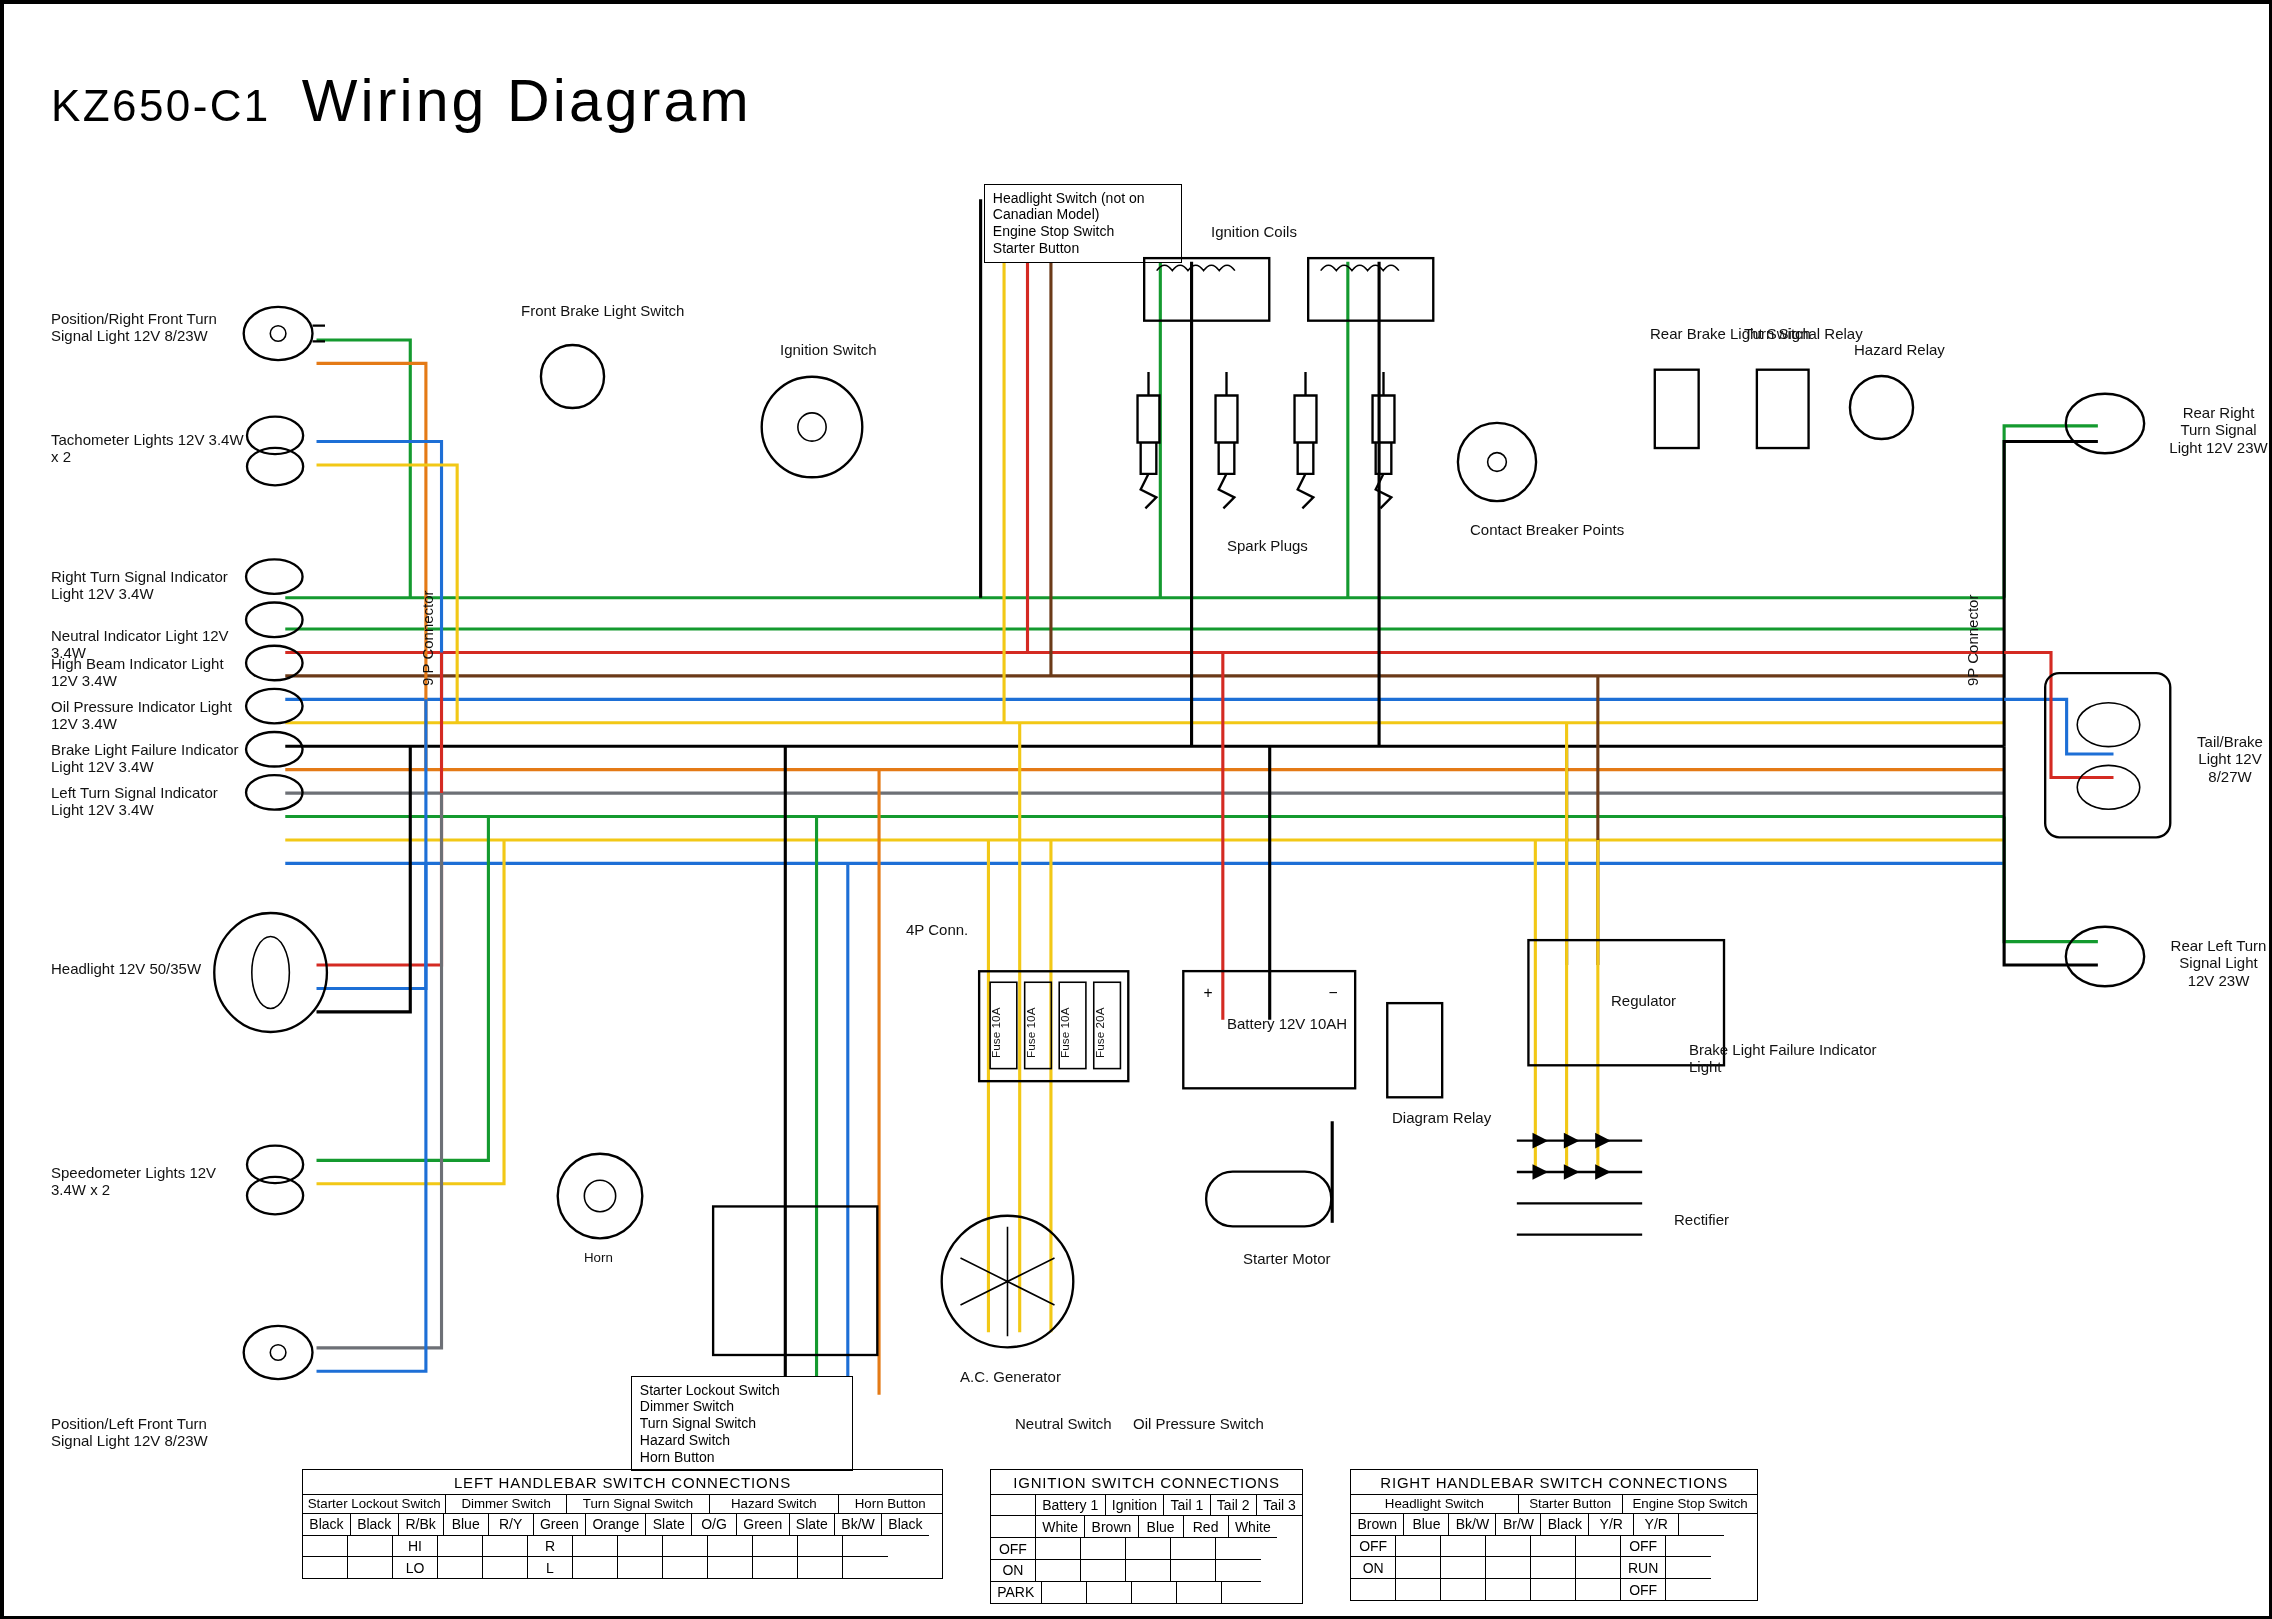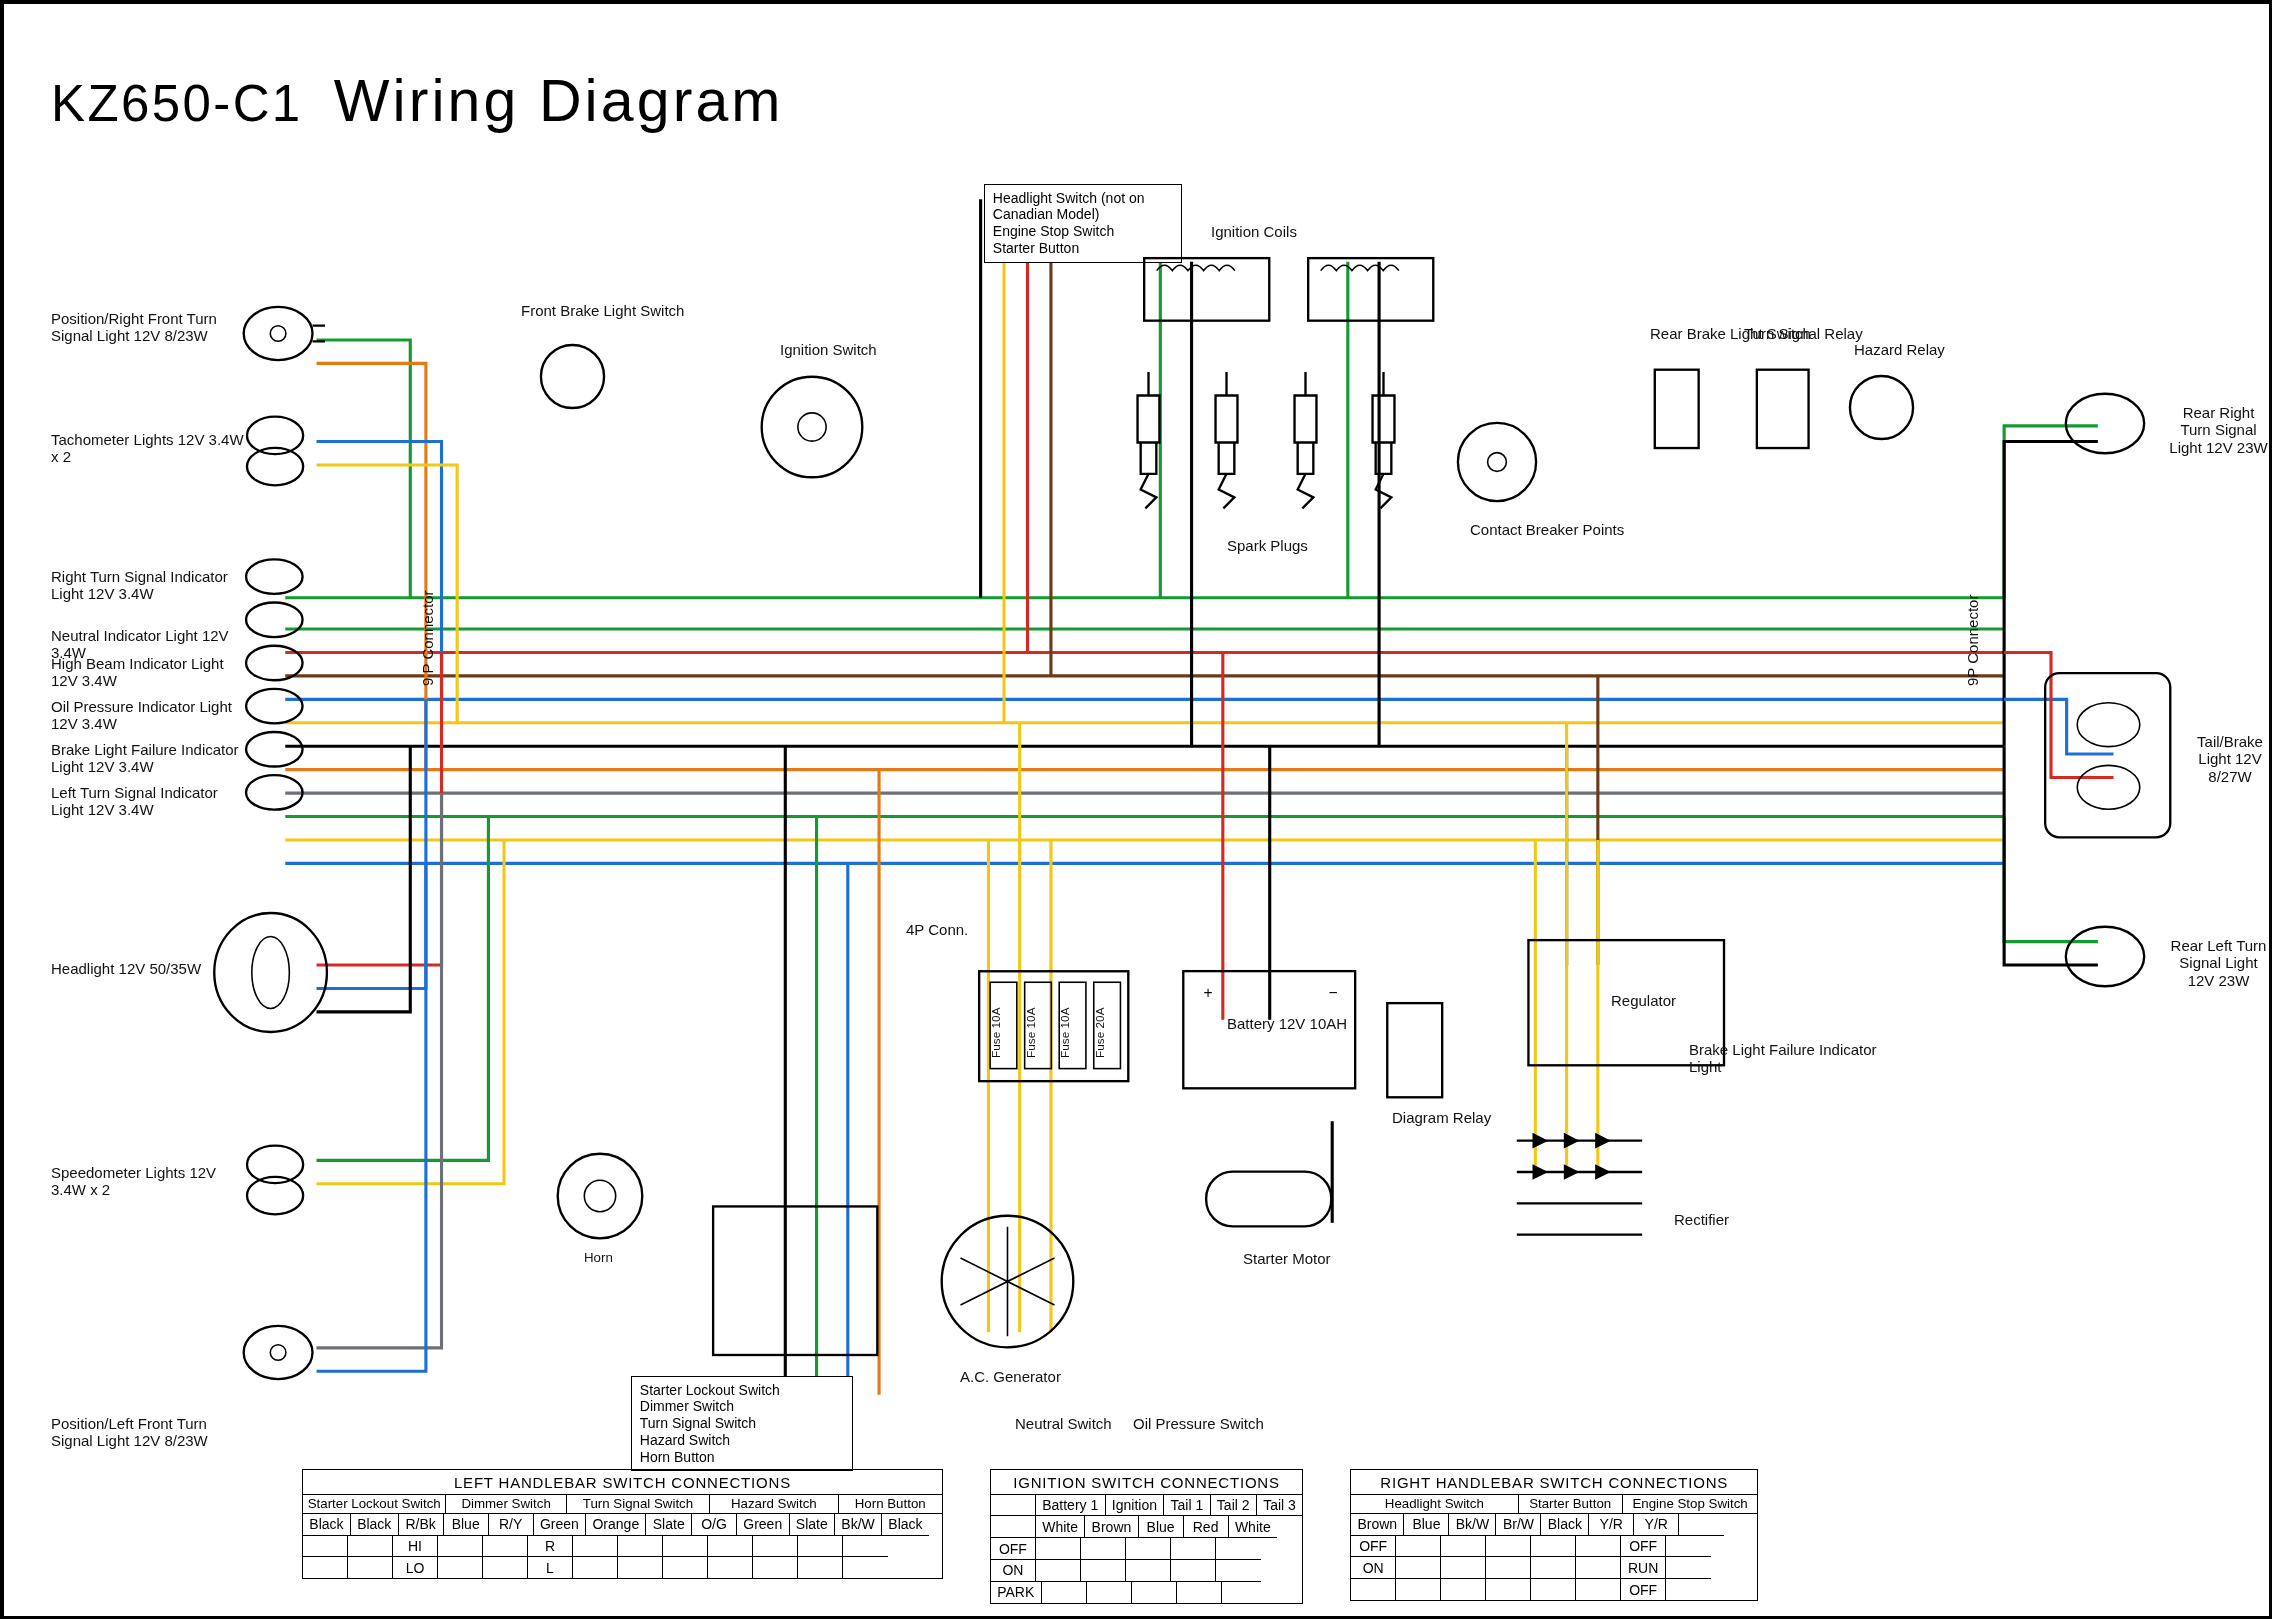--- a/index.html
+++ b/index.html
@@ -1,18 +1,18 @@
 <!DOCTYPE html>
 <html style="font-size:12.5px"><head>
 <meta charset="utf-8">
 <style>
   html,body{margin:0;padding:0;background:#eee;font-family:"Helvetica Neue",Arial,sans-serif}
   .page{position:relative;width:2273px;height:1620px;background:#fff;border:4.7px solid #000;box-sizing:border-box;overflow:hidden}
   .title-block{position:absolute;left:47px;top:63px;display:flex;align-items:baseline;gap:31px}
-  .title-model{font-size:51px;font-weight:400;letter-spacing:2.4px;color:#000}
+  .title-model{font-size:44px;font-weight:400;letter-spacing:2.4px;color:#000}
   .title-text{font-size:59px;font-weight:200;letter-spacing:3.1px;color:#000}
   .lbl{position:absolute;font-size:15px;line-height:1.15;color:#111;max-width:196px}
   .lbl.r{text-align:center}
   .icon-bulb,.icon-comp,.icon-box,.icon-disc{position:absolute}
   .icon-bulb svg,.icon-comp svg,.icon-box svg,.icon-disc svg{display:block}
   .switch-tables{position:absolute;left:298px;bottom:12.5px;right:47px;display:flex;gap:47px;align-items:flex-start;font-size:14px}
   .sw-tbl{border:1.6px solid #000}
   .sw-tbl .hd{border-bottom:1.6px solid #000;text-align:center;font-size:15px;padding:3.1px 6.3px;letter-spacing:0.8px}
   .sw-tbl .row{display:flex}
   .sw-tbl .cell{border-right:0.8px solid #000;border-bottom:0.8px solid #000;padding:2.4px 6.3px;min-width:45px;text-align:center;box-sizing:border-box}

